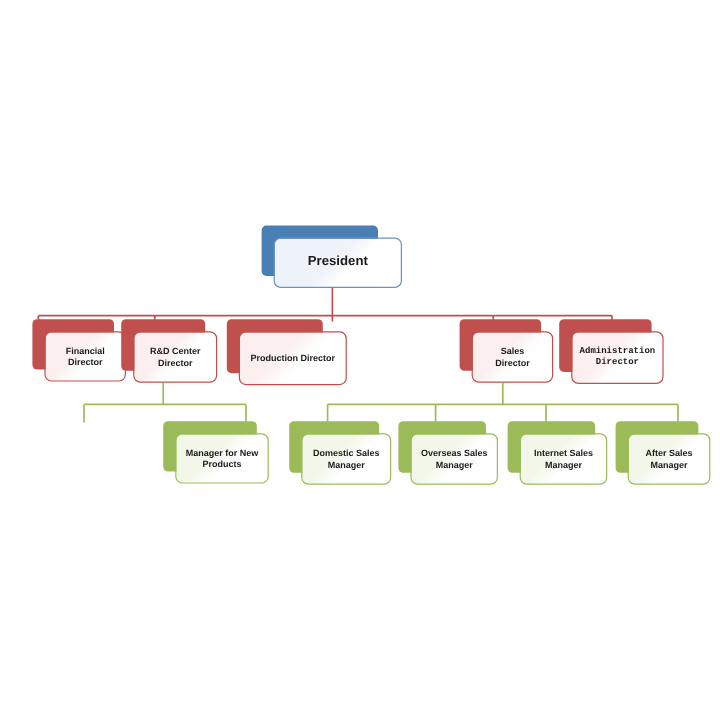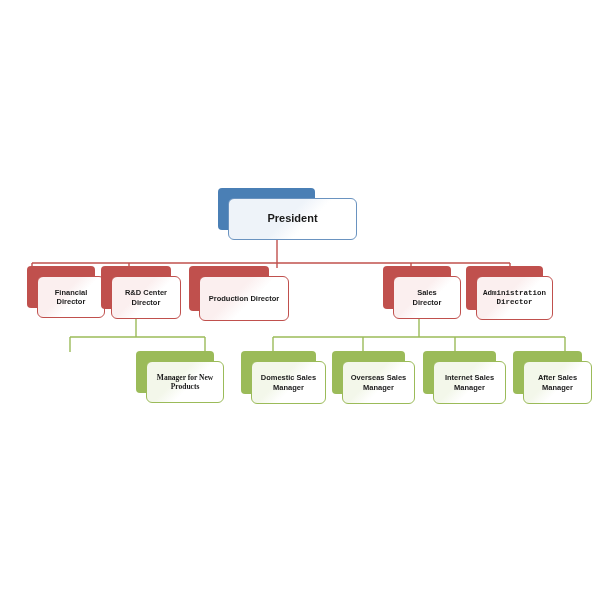--- a/index.html
+++ b/index.html
@@ -120,21 +120,21 @@
 
       <path d="M 273 337 L 273 352"></path>
       <path d="M 363 337 L 363 352"></path>
       <path d="M 455 337 L 455 352"></path>
       <path d="M 565 337 L 565 352"></path>
     </g>
   </svg>
 
   <div class="node pres" style="left:218px; top:188px; width:117px; height:52px;">
     <div class="backing" style="width:97px; height:42px;"></div>
-    <div class="face" style="width:129px; height:42px;">
+    <div class="face" style="width:107px; height:42px;">
       <span class="label">President</span>
     </div>
   </div>
 
   <div class="node dir" style="left:27px; top:266px; width:78px; height:52px;">
     <div class="backing" style="width:68px; height:42px;"></div>
     <div class="face" style="width:68px; height:42px;">
       <span class="label">Financial
 Director</span>
     </div>
@@ -167,21 +167,21 @@
     <div class="backing" style="width:77px; height:44px;"></div>
     <div class="face" style="width:77px; height:44px;">
       <span class="label">Administration
 Director</span>
     </div>
   </div>
 
 
   <div class="node mgr" style="left:136px; top:351px; width:88px; height:52px;">
     <div class="backing" style="width:78px; height:42px;"></div>
-    <div class="face" style="width:78px; height:42px;font-family:Liberation Serif, serif;">
+    <div class="face" style="width:78px; height:42px;">
       <span class="label">Manager for New
 Products</span>
     </div>
   </div>
 
   <div class="node mgr" style="left:241px; top:351px; width:85px; height:53px;">
     <div class="backing" style="width:75px; height:43px;"></div>
     <div class="face" style="width:75px; height:43px;">
       <span class="label">Domestic  Sales
 Manager</span>

